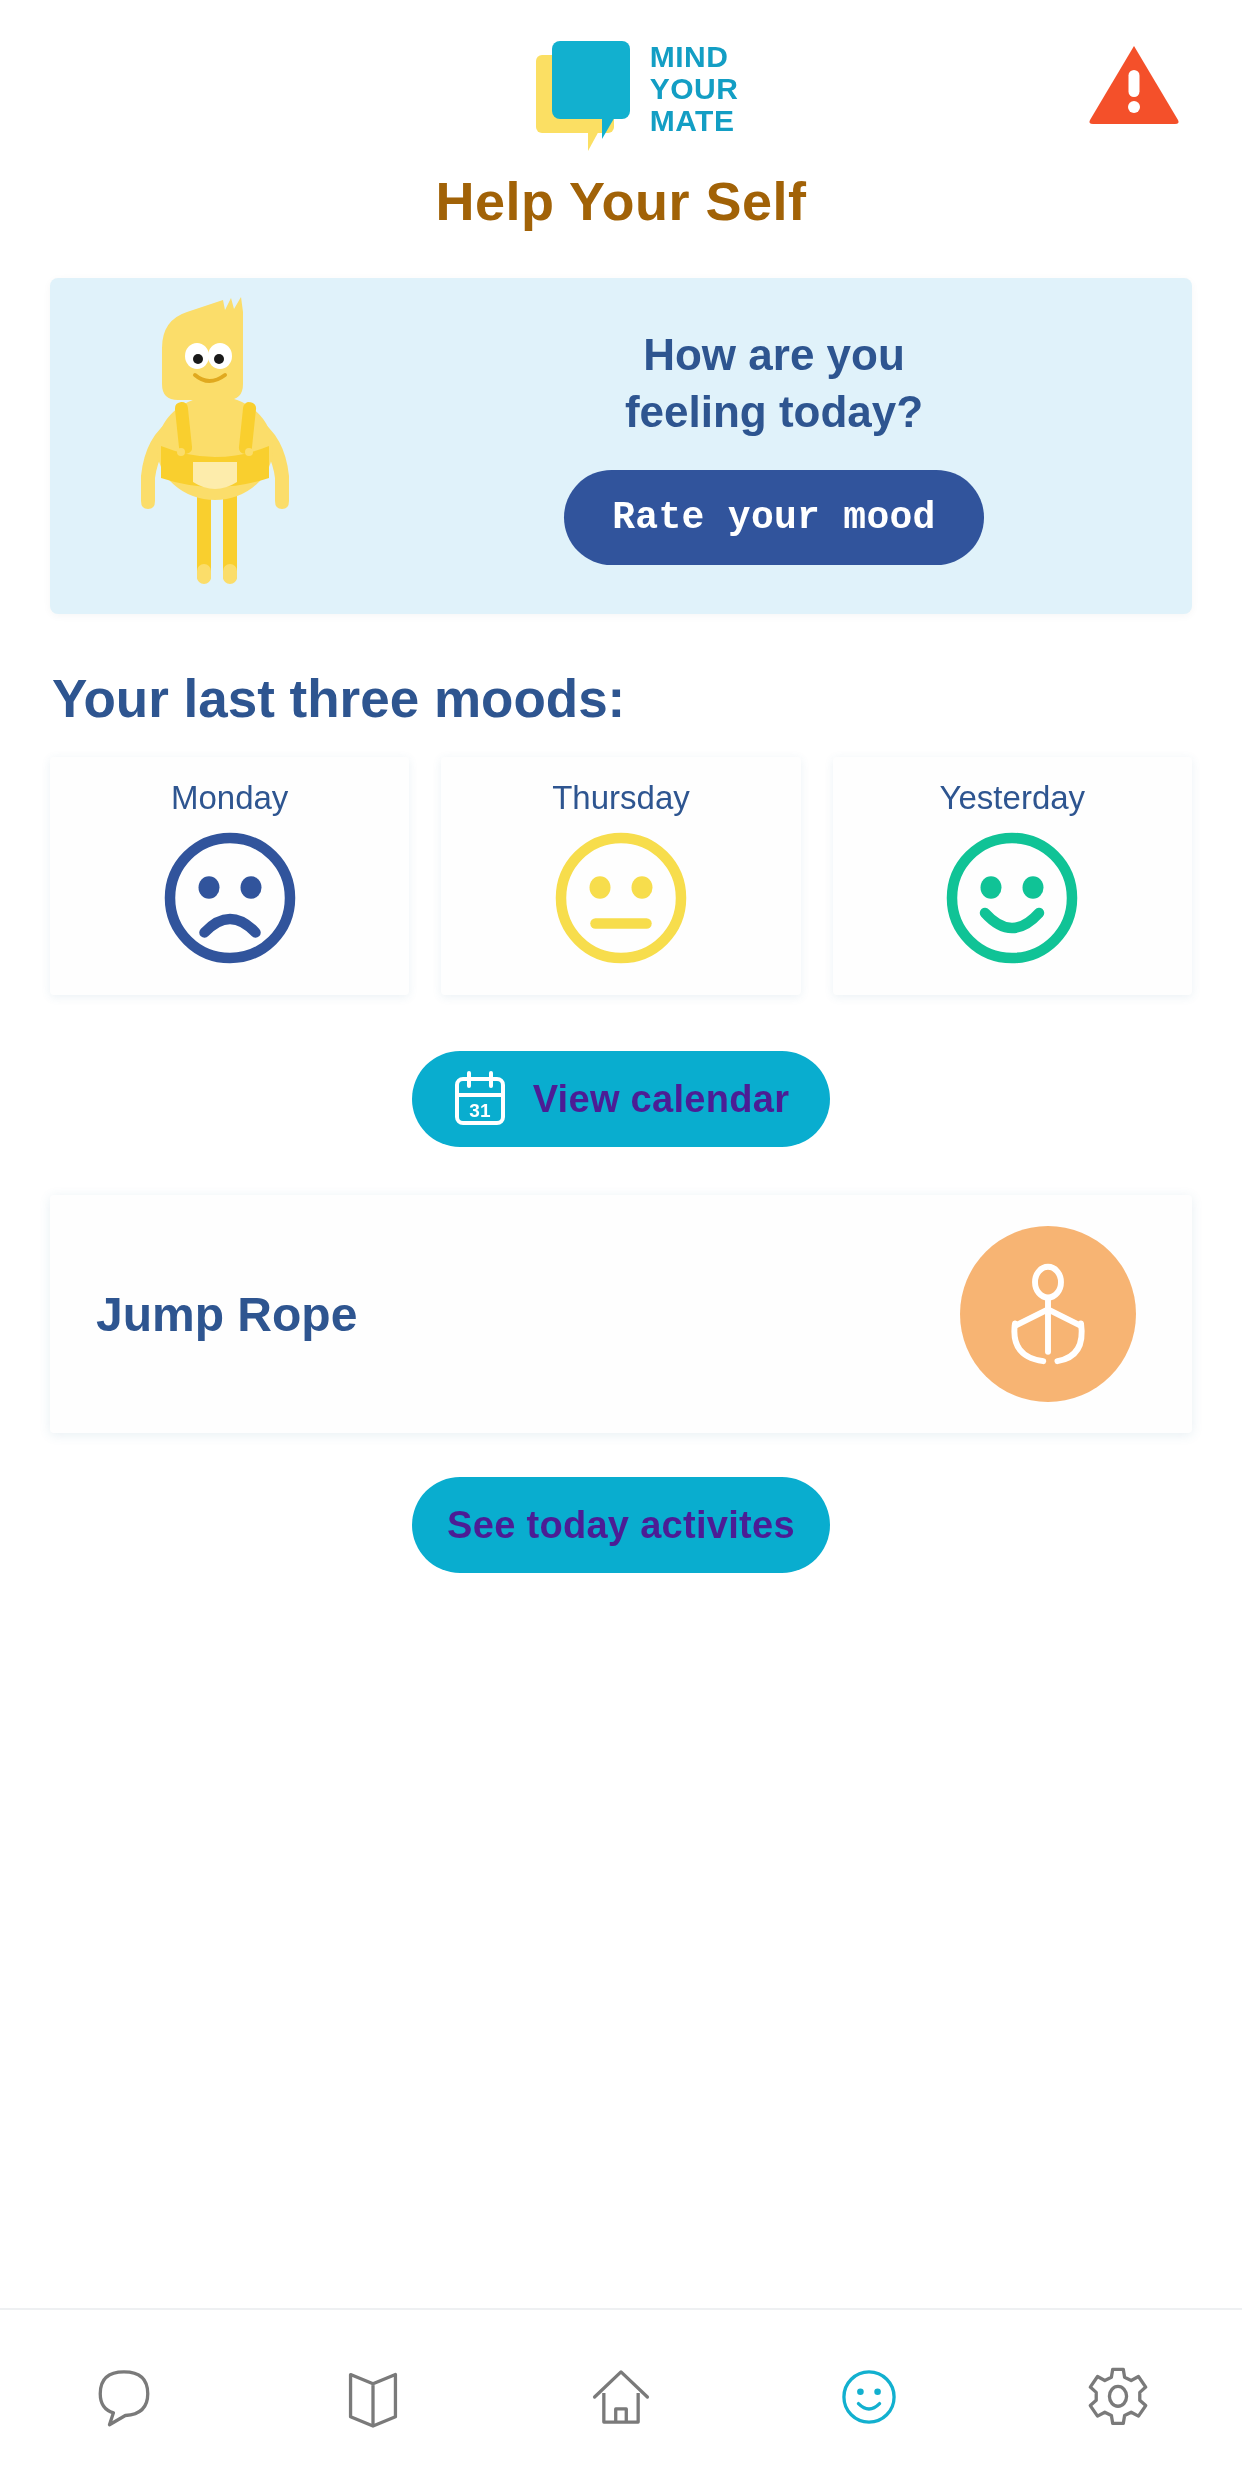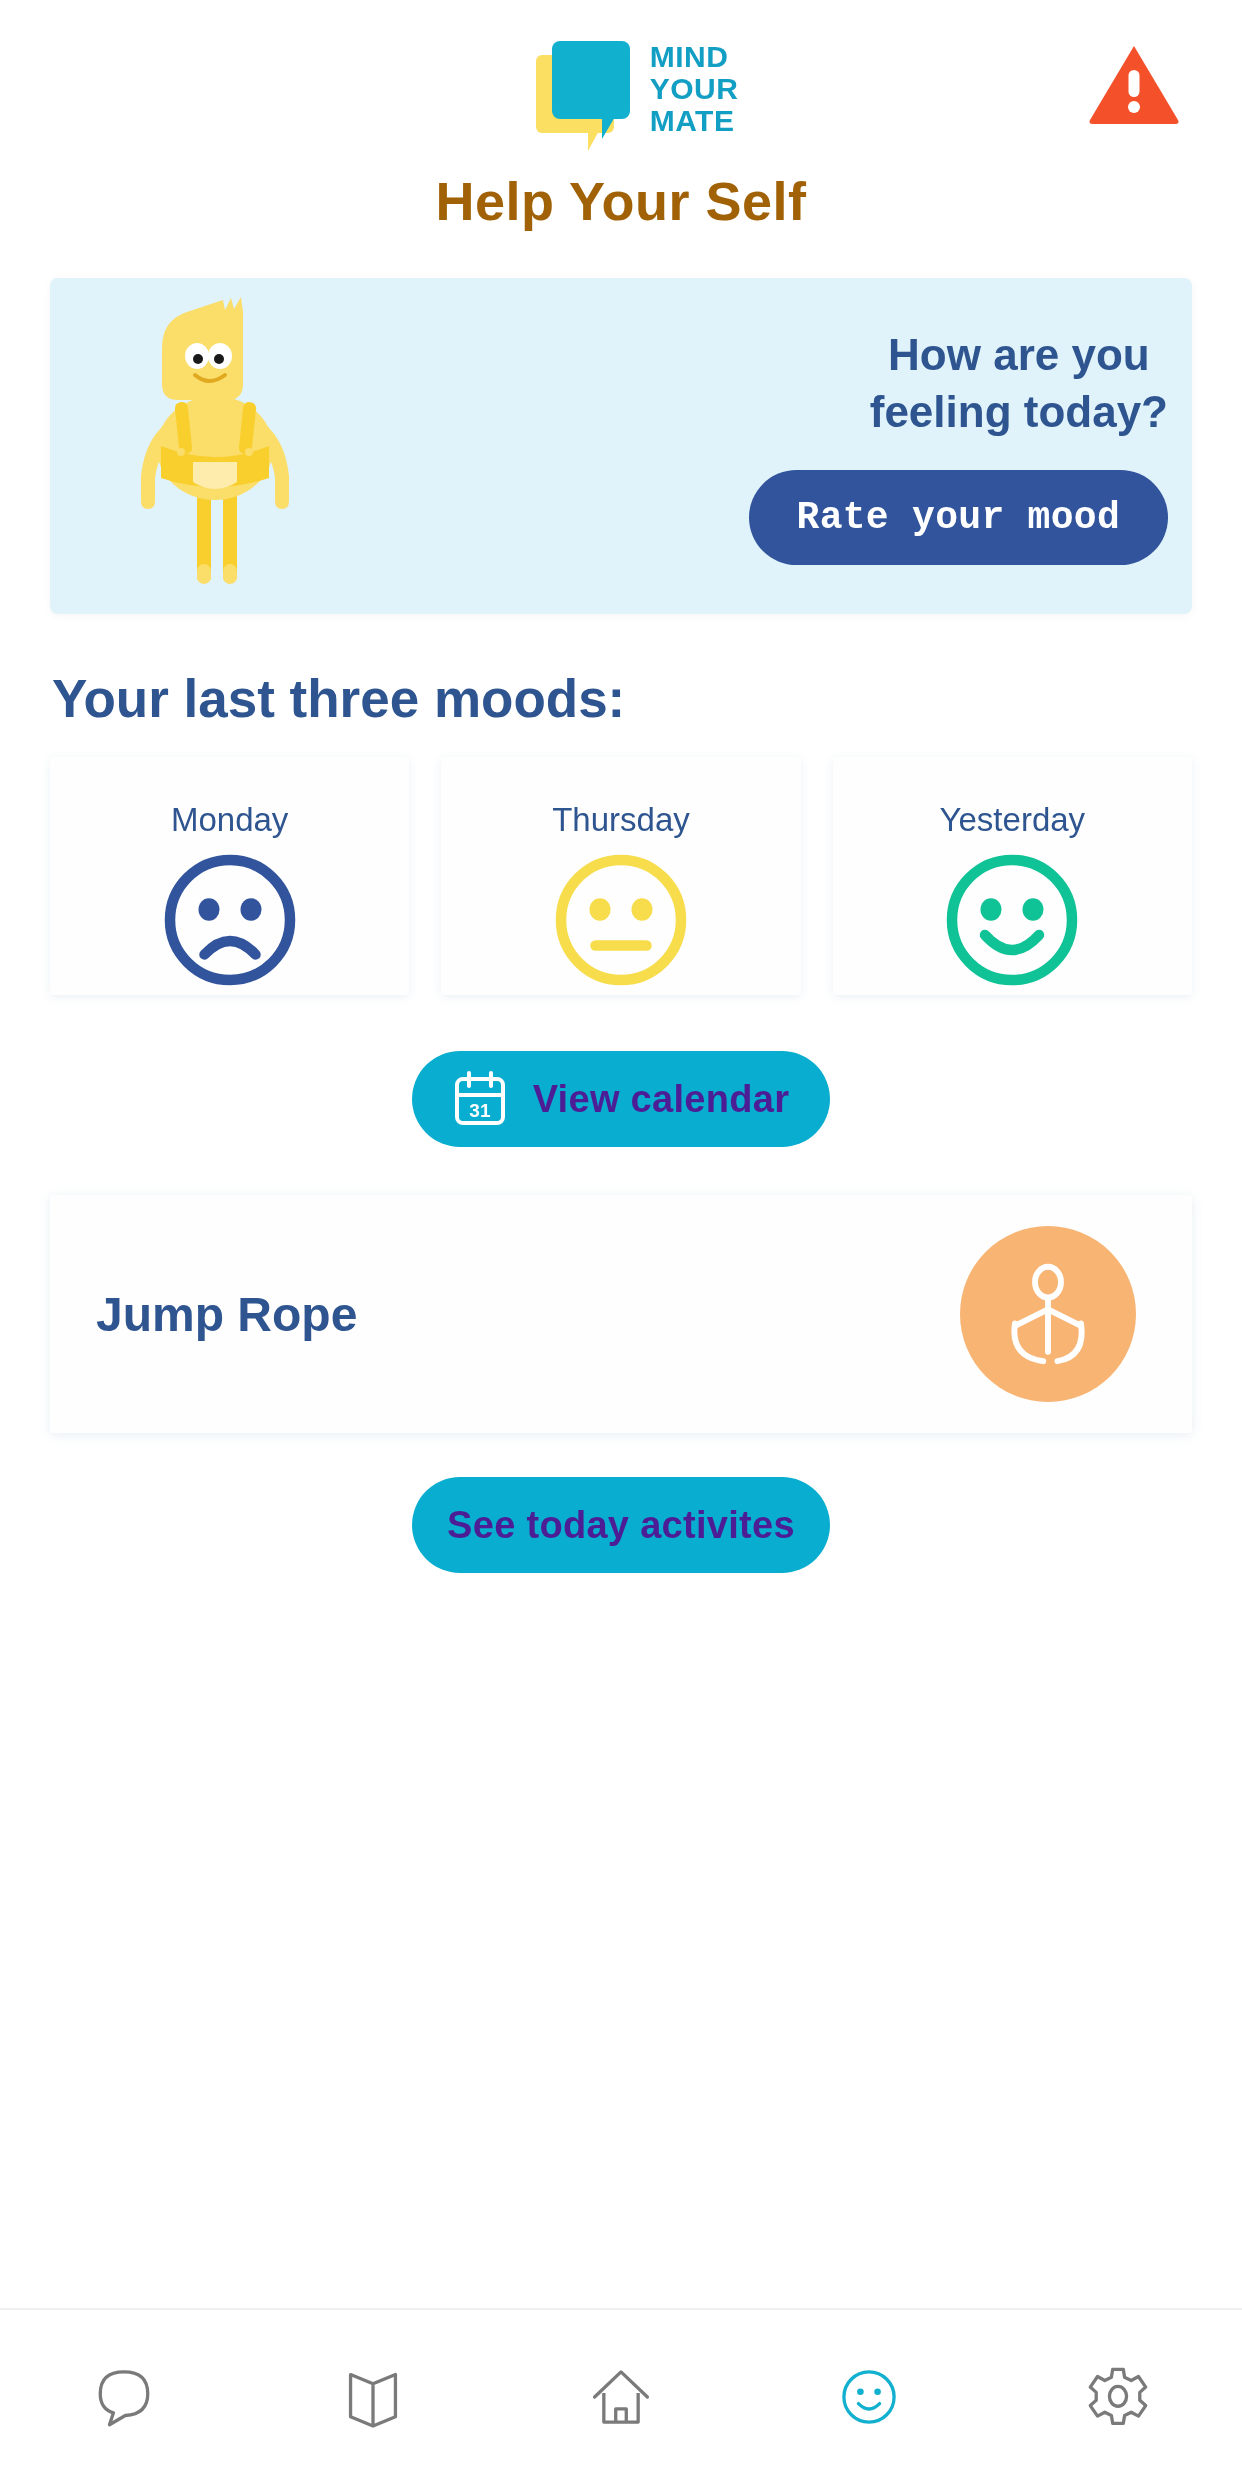--- a/index.html
+++ b/index.html
@@ -80,21 +80,21 @@
     box-shadow: 0 2px 8px rgba(0,0,0,0.04);
   }
   .mascot-wrap {
     width: 330px; height: 100%;
     display: flex; align-items: center; justify-content: center;
     flex: 0 0 auto;
   }
   .banner-right {
     flex: 1 1 auto;
     display: flex; flex-direction: column;
-    align-items: flex-end; justify-content: center;
+    align-items: center; justify-content: center;
     padding-right: 24px;
   }
   .banner-question {
     color: #2e5590;
     font-size: 44px; font-weight: bold;
     line-height: 1.28; text-align: center;
     margin-bottom: 30px;
   }
   .btn-rate {
     background: #31549c;
@@ -123,21 +123,21 @@
     gap: 32px;
     flex: 0 0 auto;
   }
   .mood-card {
     flex: 1 1 0;
     height: 238px;
     background: #fefefe;
     border-radius: 4px;
     box-shadow: 0 2px 10px rgba(60,120,160,0.10);
     display: flex; flex-direction: column;
-    align-items: center; justify-content: flex-end;
+    align-items: center; justify-content: flex-start;
     padding-top: 22px;
     cursor: pointer;
   }
   .mood-day {
     color: #2e5590;
     font-size: 33px;
     margin-bottom: 6px;
   }
 
   

